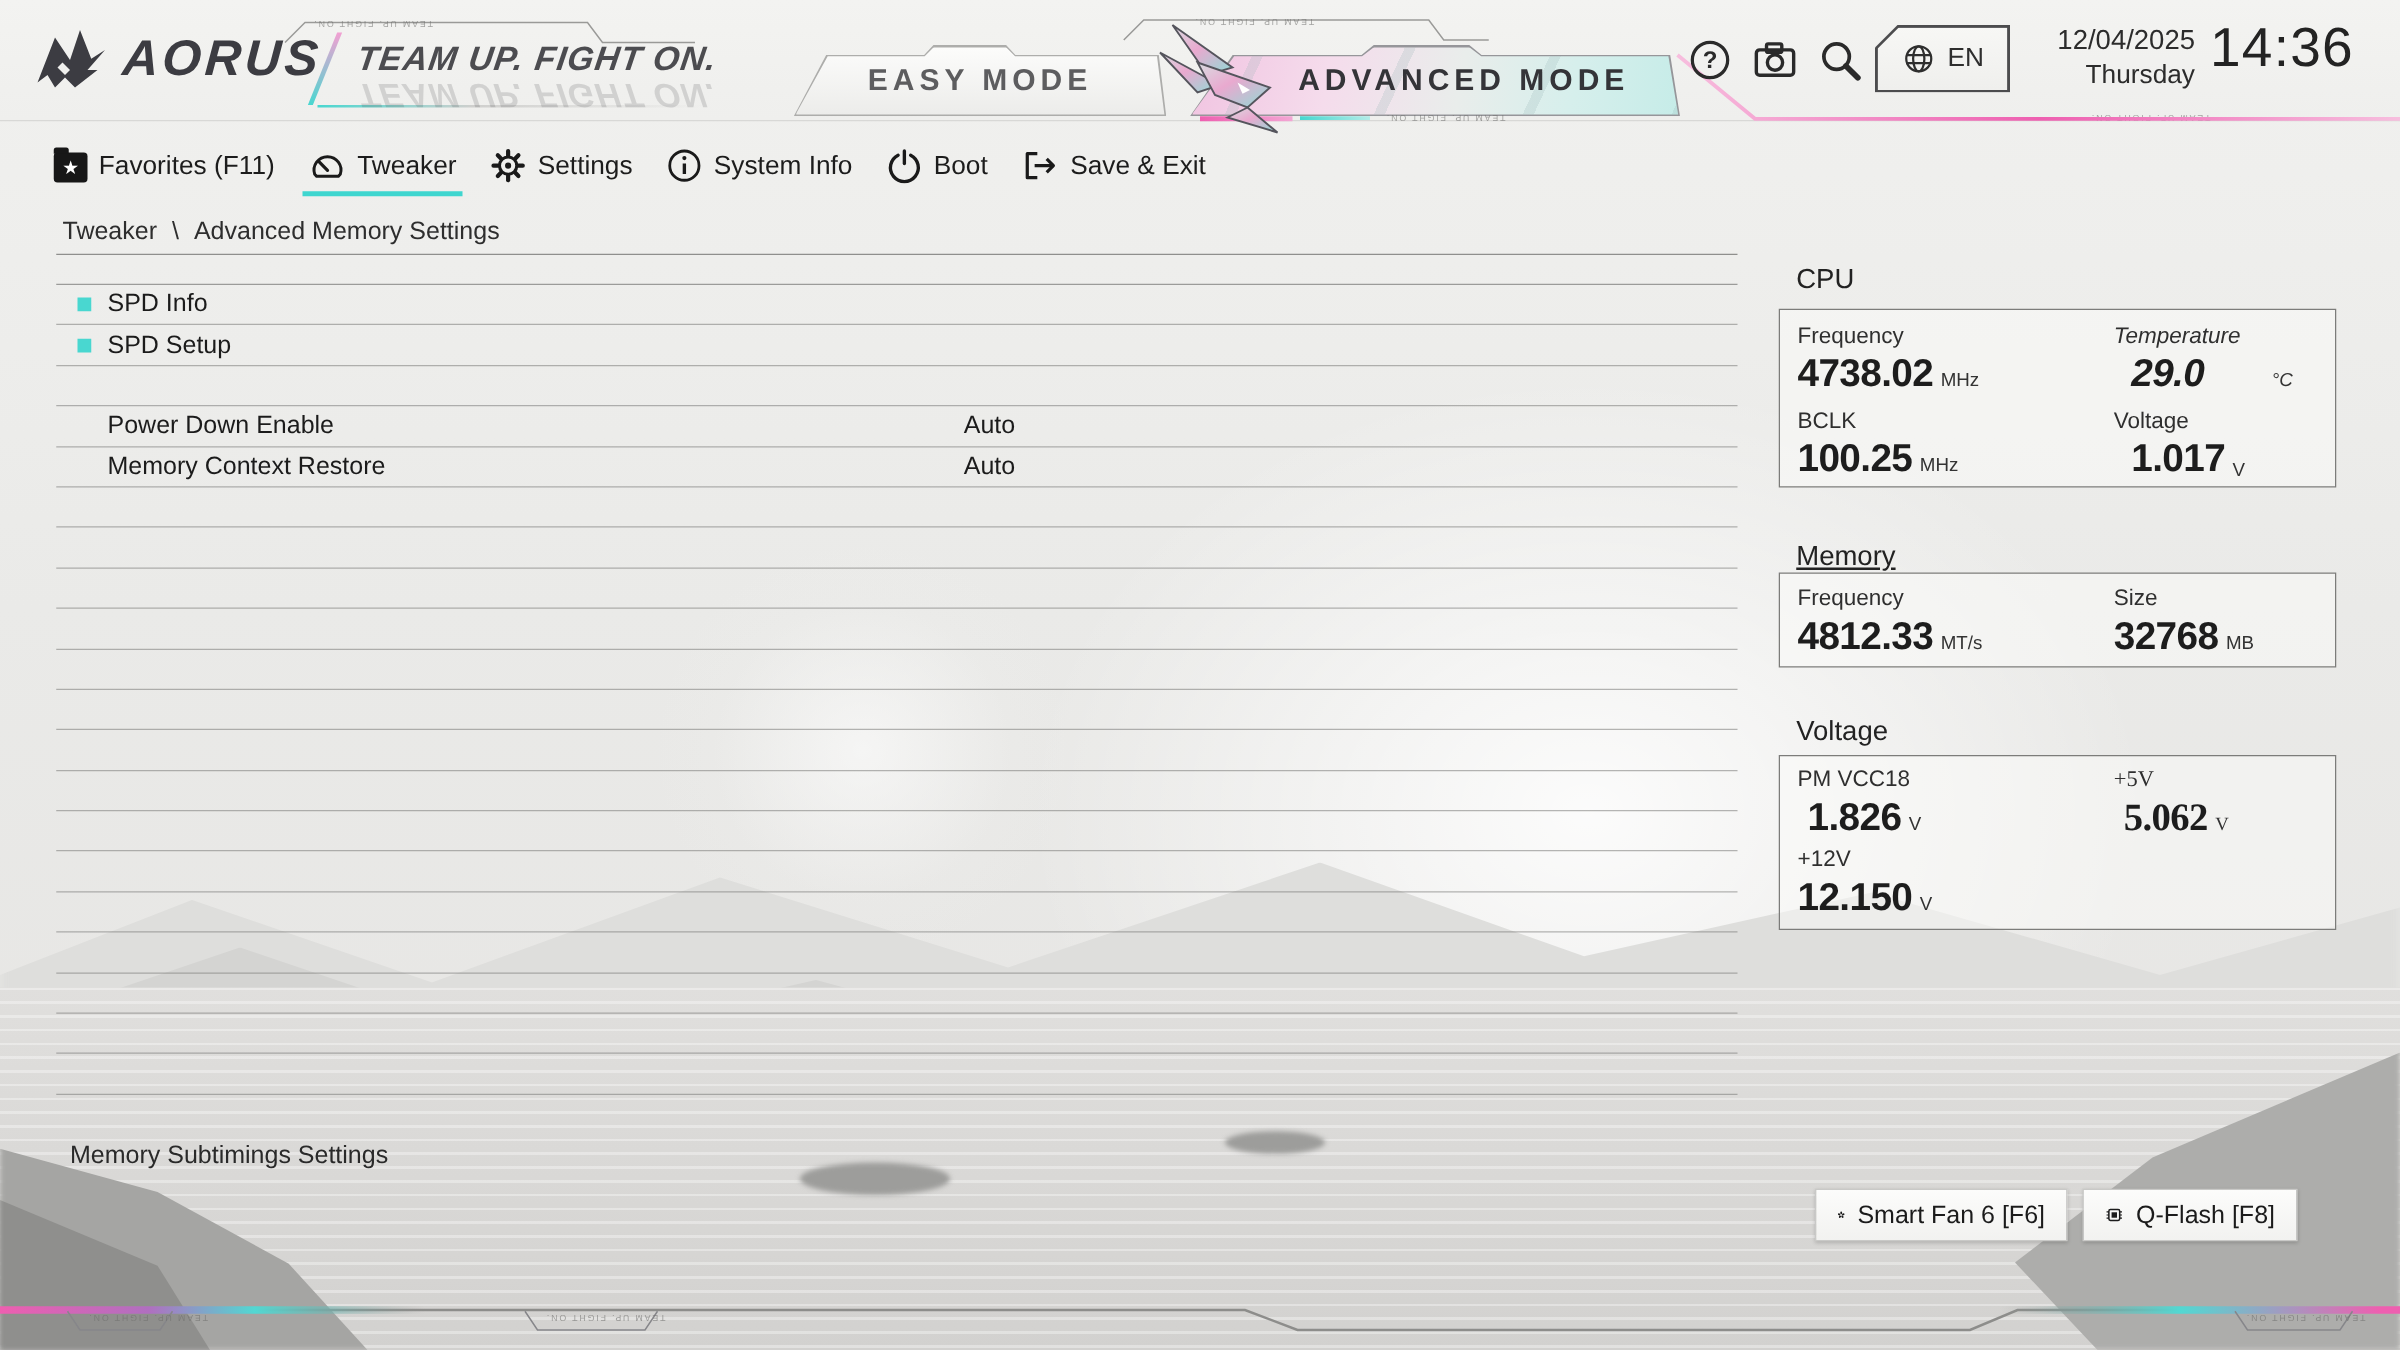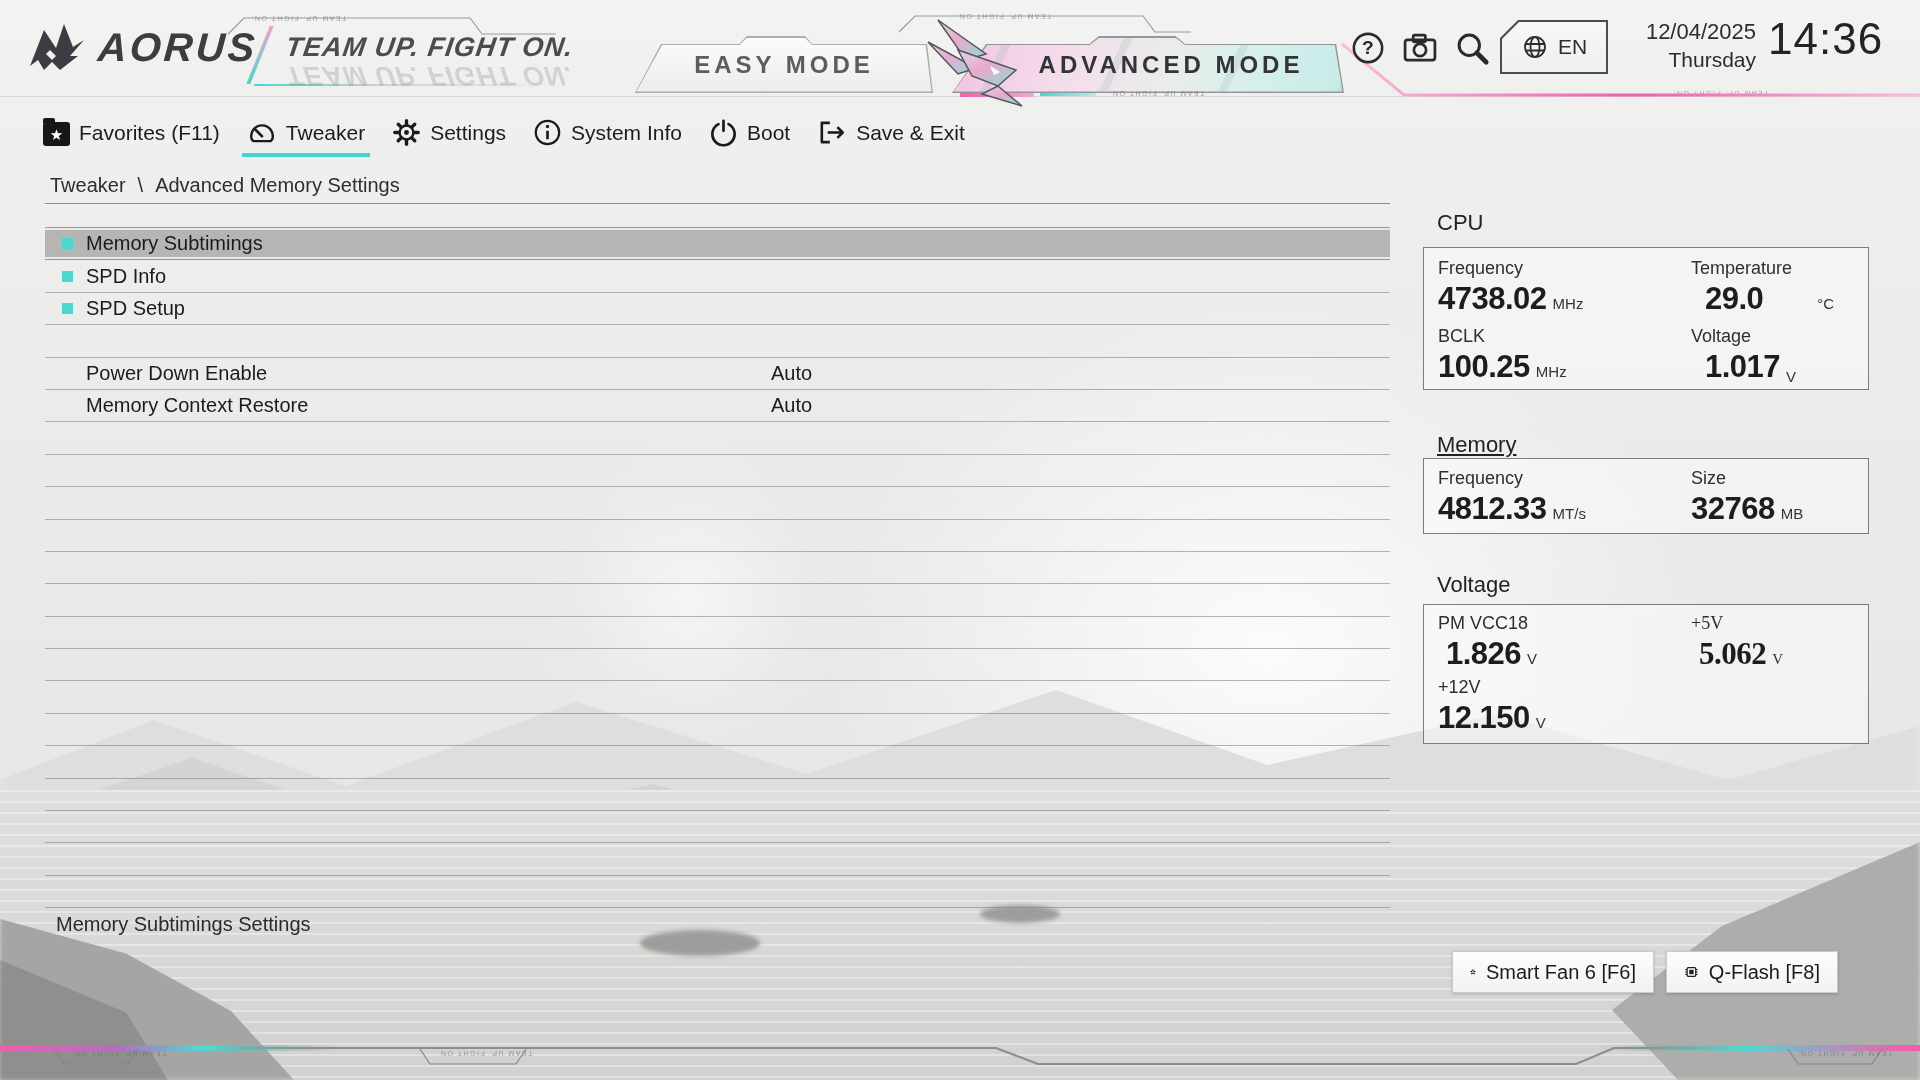--- a/index.html
+++ b/index.html
@@ -295,24 +295,20 @@
 </div>
 
 <div class="breadcrumb">
   <span>Tweaker</span>
   <span>\</span>
   <span>Advanced Memory Settings</span>
 </div>
 <div class="bc-rule"></div>
 
 <div class="list">
-  <div class="row sel">
-    <span class="bullet"></span>
-    <span class="row-label">Memory Subtimings</span>
-  </div>
   <div class="row">
     <span class="bullet"></span>
     <span class="row-label">SPD Info</span>
   </div>
   <div class="row">
     <span class="bullet"></span>
     <span class="row-label">SPD Setup</span>
   </div>
   <div class="row"></div>
   <div class="row opt">
@@ -344,21 +340,21 @@
 
 <div class="panel-title" style="left:1437px; top:210px;">CPU</div>
 <div class="panel" style="top:247px; height:143px;">
   <div class="metric" style="left:14px; top:10px;">
     <div class="m-label">Frequency</div>
     <div class="m-valrow">
       <span class="m-value">4738.02</span>
       <span class="m-unit">MHz</span>
     </div>
   </div>
-  <div class="metric" style="left:267px; top:10px;">
+  <div class="metric" style="left:267px; top:10px;font-style:italic;">
     <div class="m-label">Temperature</div>
     <div class="m-valrow" style="padding-left:14px;gap:48px;">
       <span class="m-value">29.0</span>
       <span class="m-unit">°C</span>
     </div>
   </div>
   <div class="metric" style="left:14px; top:78px;">
     <div class="m-label">BCLK</div>
     <div class="m-valrow">
       <span class="m-value">100.25</span>

